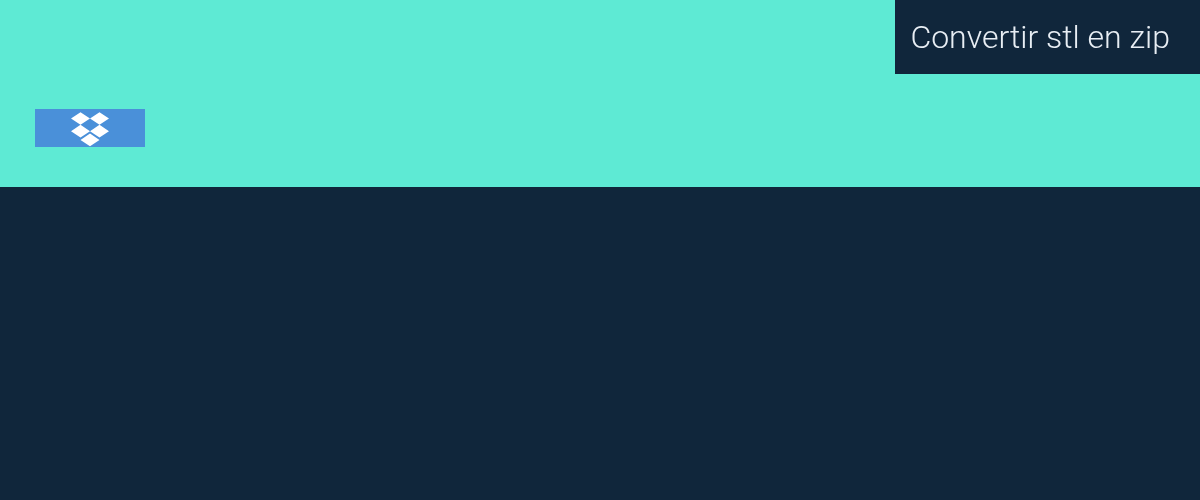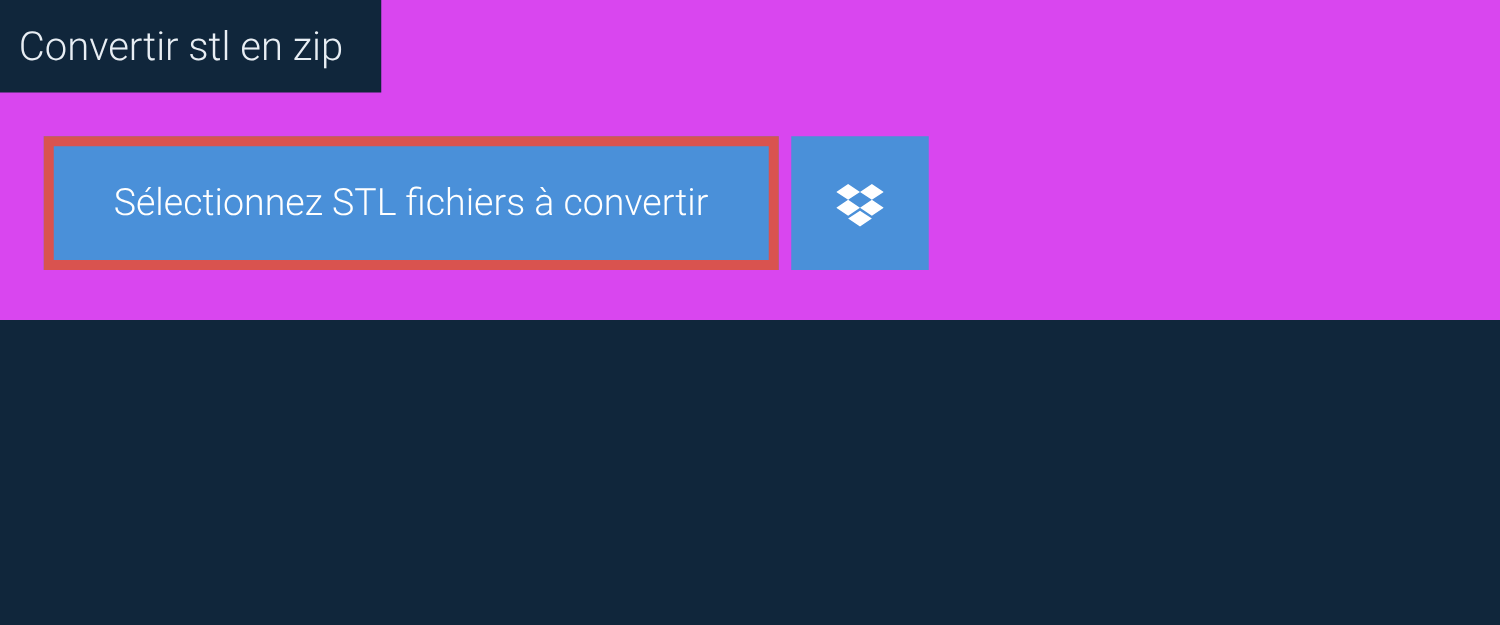--- a/index.html
+++ b/index.html
@@ -8,23 +8,24 @@
       box-sizing: border-box;
     }
     body {
       width: 1200px;
       height: 500px;
       background-color: #10263b;
       font-family: -apple-system, BlinkMacSystemFont, "Segoe UI", Roboto, Helvetica, Arial, sans-serif;
       overflow: hidden;
     }
     .panel {
-      background-color: #d946ef;
+      background-color: #5eead4;
       width: 100%;
       padding-bottom: 40px;
+      text-align: right;
     }
     .tab-header {
       display: inline-block;
       background-color: #10263b;
       padding: 18px 30px 18px 15px;
       color: #e8eef4;
       font-size: 32px;
       font-weight: 300;
     }
     .button-row {
@@ -59,22 +60,19 @@
     }
   </style>
 </head>
 <body>
 
 <div class="panel">
   <div class="tab-header">
     <span>Convertir stl en zip</span>
   </div>
   <div class="button-row">
-    <div class="select-button">
-      <span>Sélectionnez STL fichiers à convertir</span>
-    </div>
     <div class="dropbox-button">
       <svg class="dropbox-icon" viewBox="0 0 24 24">
         <path d="M6 2L12 6L6 10L0 6L6 2M18 2L24 6L18 10L12 6L18 2M0 14L6 10L12 14L6 18L0 14M18 10L24 14L18 18L12 14L18 10M6 19.5L12 15.5L18 19.5L12 23.5L6 19.5Z"></path>
       </svg>
     </div>
   </div>
 </div>
 
 </body></html>

